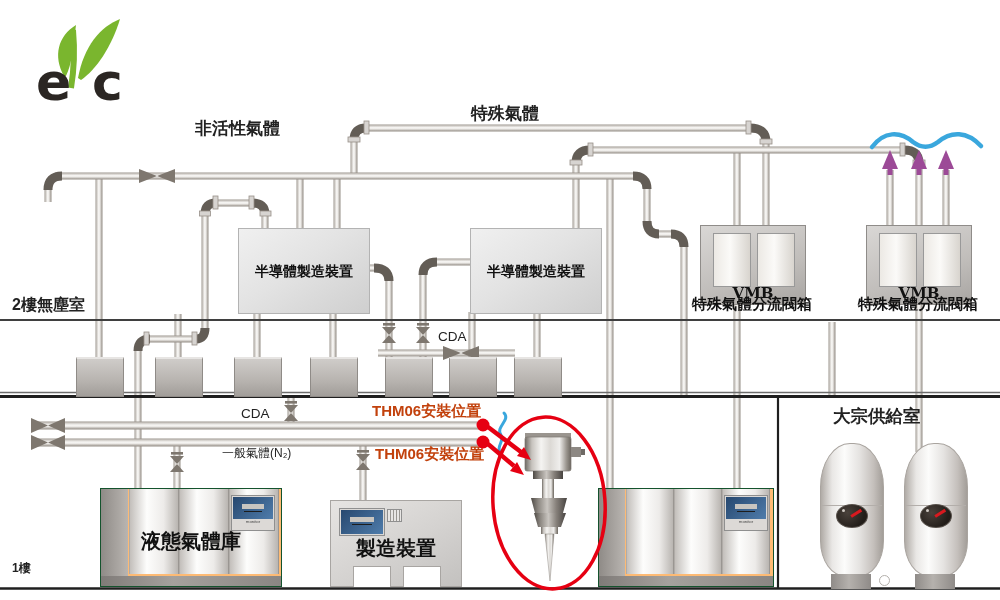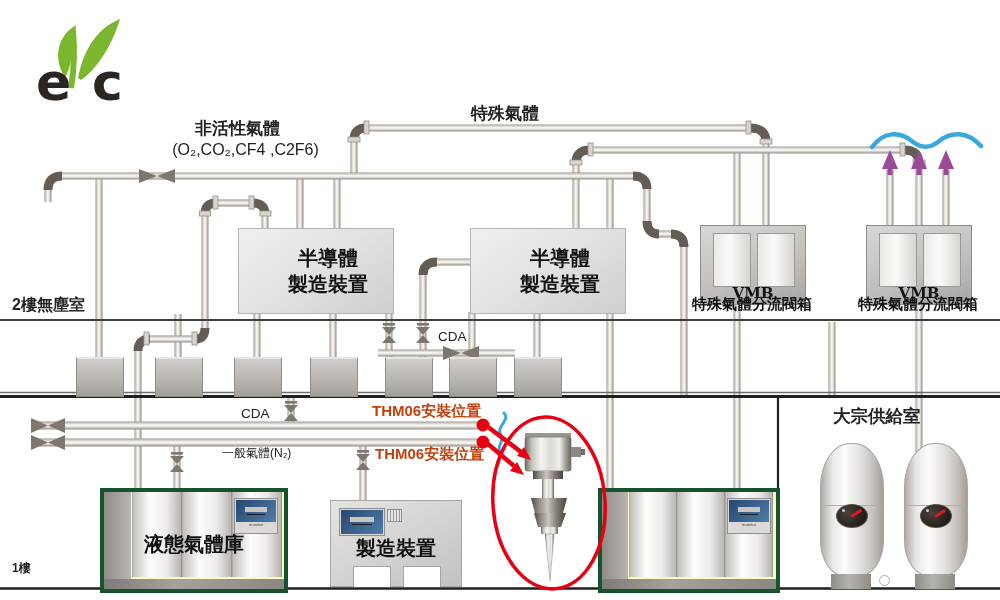--- a/index.html
+++ b/index.html
@@ -9,33 +9,33 @@
   svg.layer{position:absolute;left:0;top:0;}
   #title{left:0;top:28px;width:1000px;text-align:center;
          font-family:"DejaVu Serif","Liberation Serif",serif;
          font-size:34px;font-weight:600;letter-spacing:10px;color:#141414;}
   .lbl{position:absolute;font-weight:bold;color:#222;white-space:nowrap;}
   .lbl-lt{font-weight:normal;}
   .red{color:#c2410c;}
   
   .semibox{position:absolute;width:130px;height:84px;border:1px solid #b3b3b3;
     background:linear-gradient(145deg,#f0f0f0 0%,#e3e3e3 45%,#cfcfcf 100%);
-    display:flex;flex-direction:column;align-items:center;justify-content:center;
-    font-size:20px;font-weight:bold;line-height:1.3;color:#111;padding-left:24px;}
+    display:flex;flex-direction:row;align-items:center;justify-content:center;
+    font-size:14px;font-weight:bold;line-height:1.3;color:#111;}
   .vmbbox{position:absolute;width:104px;height:78px;border:1px solid #8f8c89;
     background:linear-gradient(160deg,#d9d7d5 0%,#c2bfbc 55%,#aback 100%);
     background:linear-gradient(160deg,#d9d7d5 0%,#c0bdba 60%,#a8a5a2 100%);}
   .vmbpanel{position:absolute;width:36px;height:52px;top:7px;border:1px solid #999;
     background:linear-gradient(to right,#ece9e4 0%,#fbfaf8 45%,#d8d4ce 100%);}
   .vmbtxt{position:absolute;left:0;bottom:2px;width:100%;text-align:center;
     font-family:"DejaVu Serif","Liberation Serif",serif;font-size:15px;font-weight:bold;color:#111;}
   .vmbsub{position:absolute;width:160px;text-align:center;font-size:15px;font-weight:bold;color:#111;}
   .gaspanel{position:absolute;width:46px;height:37px;border:1px solid #8f8b87;border-top:2px solid #e7e5e3;
     background:linear-gradient(to bottom,#cfccc9 0%,#b7b3af 60%,#a19d99 100%);}
-  .cabinet{position:absolute;height:97px;border:4px solid #14532d;background:#fef9c3;}
+  .cabinet{position:absolute;height:97px;border:1px solid #14532d;background:#fdba74;}
   .cab-left{position:absolute;left:0;top:0;height:100%;background:linear-gradient(to right,#8f8b87,#b9b5b1);}
   .cab-panel{position:absolute;top:0;height:88%;border-left:1px solid #b0aca8;border-right:1px solid #9a9692;
     background:linear-gradient(to right,#c3bfbb 0%,#fdfdfc 35%,#edebe9 70%,#b9b5b1 100%);}
   .cab-base{position:absolute;left:0;bottom:0;width:100%;height:10px;
     background:linear-gradient(to right,#7f7b78,#a5a19d 40%,#8a8683);}
   .cab-label{position:absolute;width:100%;text-align:center;font-size:20px;font-weight:bold;color:#111;}
   .mfgbox{position:absolute;left:330px;top:500px;width:130px;height:85px;border:1px solid #a8a5a2;
     background:linear-gradient(150deg,#e6e4e2 0%,#d4d2d0 55%,#c3c1bf 100%);}
   .notch{position:absolute;bottom:-1px;width:36px;height:20px;background:#fff;border:1px solid #a8a5a2;border-bottom:none;}
   .monitor{position:absolute;border:1px solid #8f8f8f;background:#dcd9d6;padding:1px;}
@@ -202,21 +202,20 @@
   <svg class="layer" width="130" height="95" style="left:20px;top:12px;">
     <path d="M44,64 C33,44 38,24 56,13 C53,36 52,52 46,64 Z" fill="#7ab62e"></path>
     <path d="M58,66 C64,34 80,15 100,7 C92,34 76,58 61,68 Z" fill="#7ab62e"></path>
     <path d="M53,18 C55,40 54,58 51,76" stroke="#7ab62e" stroke-width="6" fill="none"></path>
     <text x="16" y="88" font-family="DejaVu Sans, Liberation Sans, sans-serif" font-size="52" font-weight="bold" fill="#2b2623">e</text>
     <text x="72" y="88" font-family="DejaVu Sans, Liberation Sans, sans-serif" font-size="52" font-weight="bold" fill="#2b2623">c</text>
   </svg>
 
 
   <div class="lbl" style="left:195px;top:117px;width:140px;text-align:left;font-size:17px;">非活性氣體</div>
-  <div class="lbl lbl-lt" style="left:158px;top:141px;width:175px;text-align:center;font-size:16px;">(O₂,CO₂,CF4 ,C2F6)</div>
   <div class="lbl" style="left:455px;top:102px;width:100px;text-align:center;font-size:17px;">特殊氣體</div>
   <div class="lbl" style="left:12px;top:295px;font-size:16px;">2樓無塵室</div>
   <div class="lbl lbl-lt" style="left:438px;top:329px;font-size:13.5px;">CDA</div>
   <div class="lbl lbl-lt" style="left:241px;top:406px;font-size:13.5px;">CDA</div>
   <div class="lbl lbl-lt" style="left:222px;top:445px;font-size:12px;">一般氣體(N₂)</div>
   <div class="lbl red" style="left:372px;top:402px;font-size:15px;">THM06安裝位置</div>
   <div class="lbl red" style="left:375px;top:445px;font-size:15px;">THM06安裝位置</div>
   <div class="lbl" style="left:833px;top:404px;font-size:17.5px;">大宗供給室</div>
   <div class="lbl" style="left:12px;top:560px;font-size:12px;">1樓</div>
 

